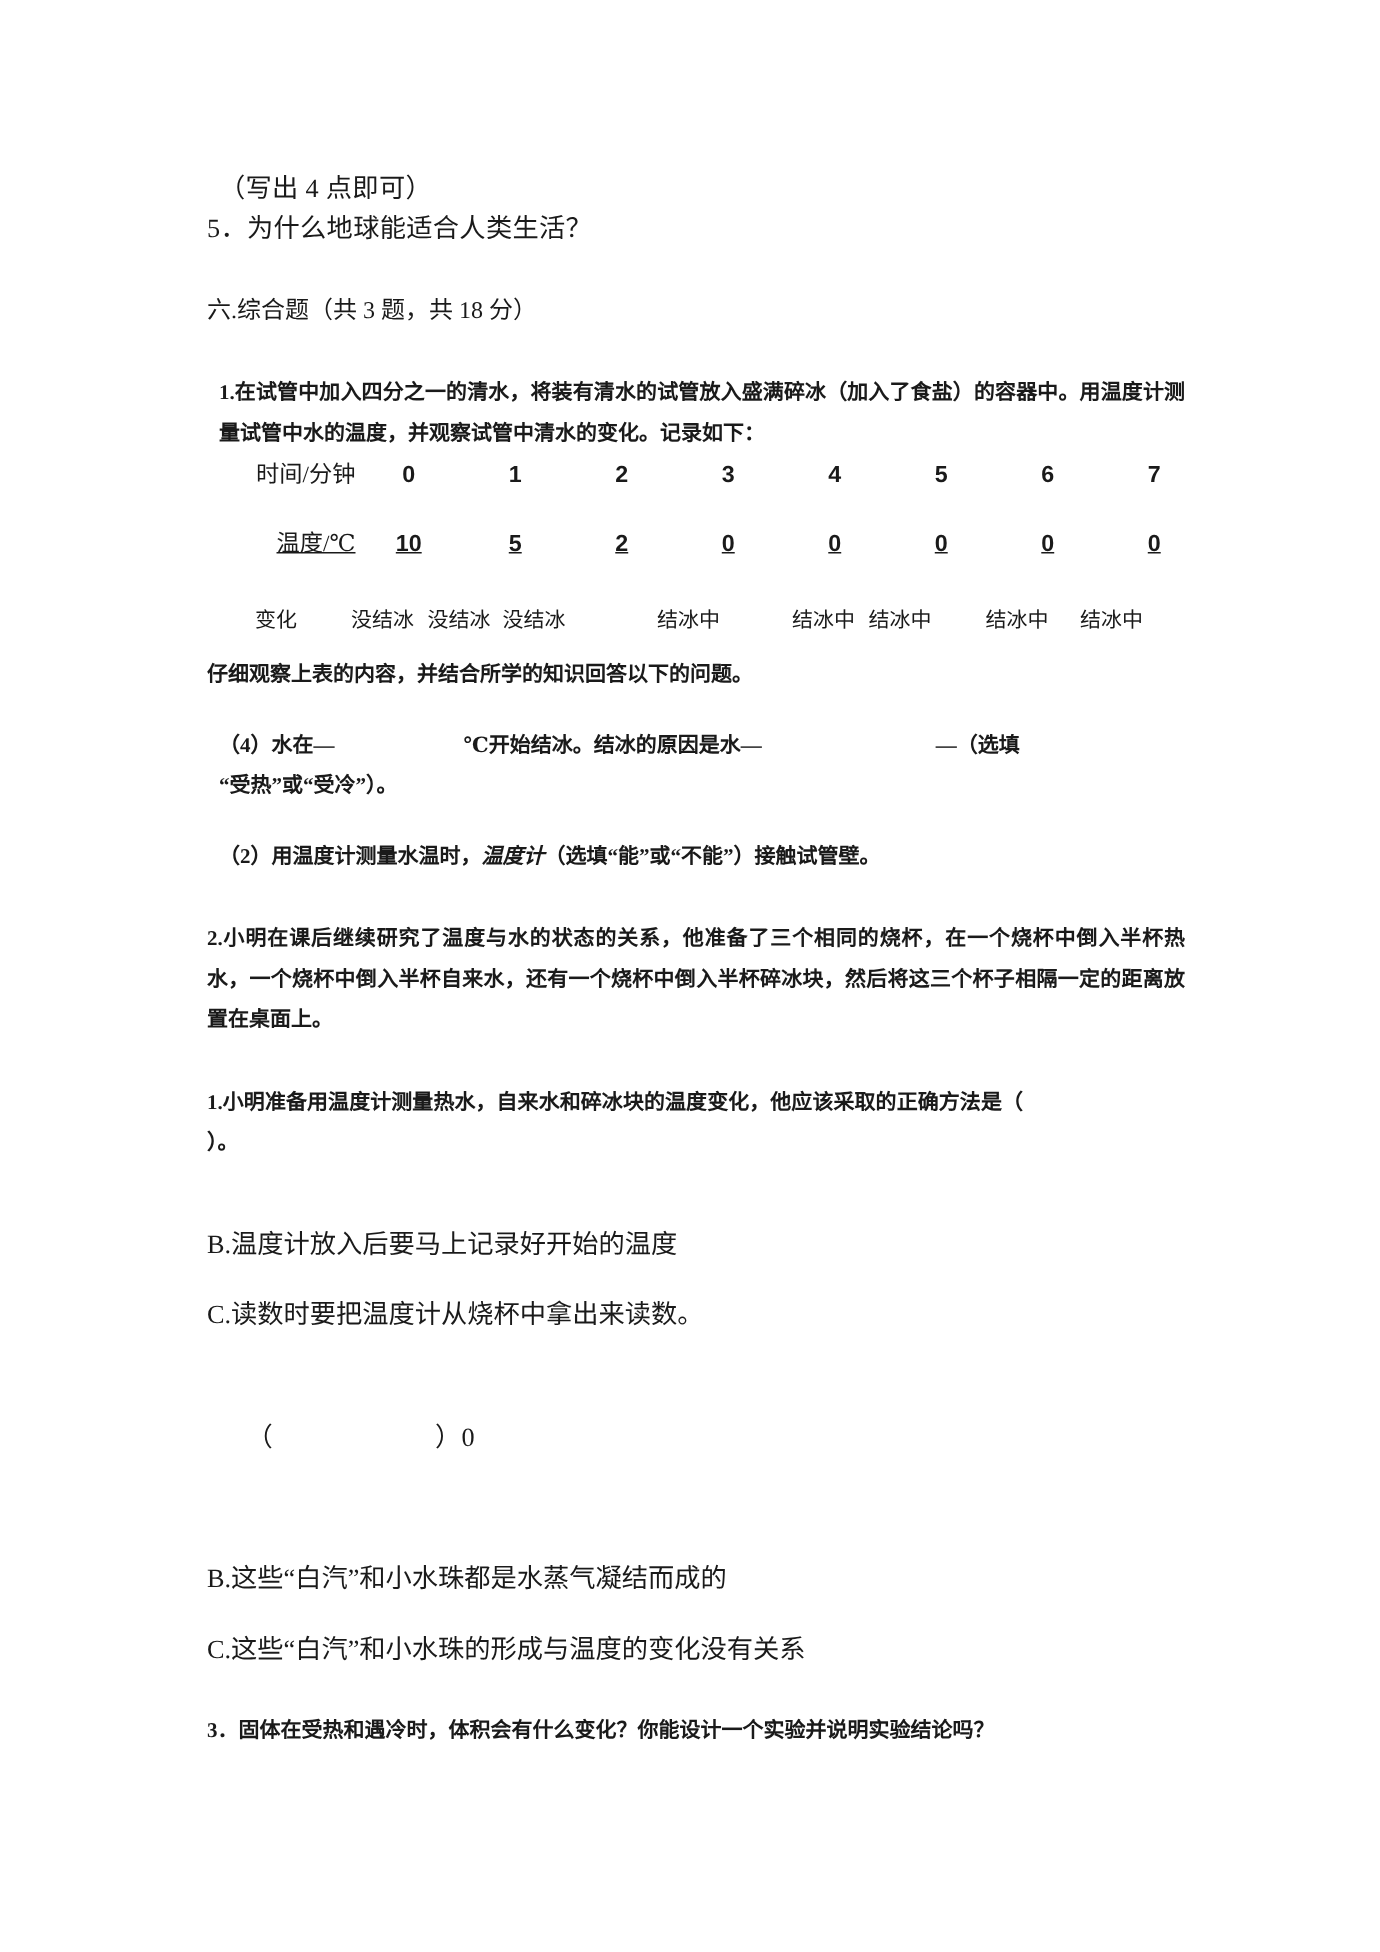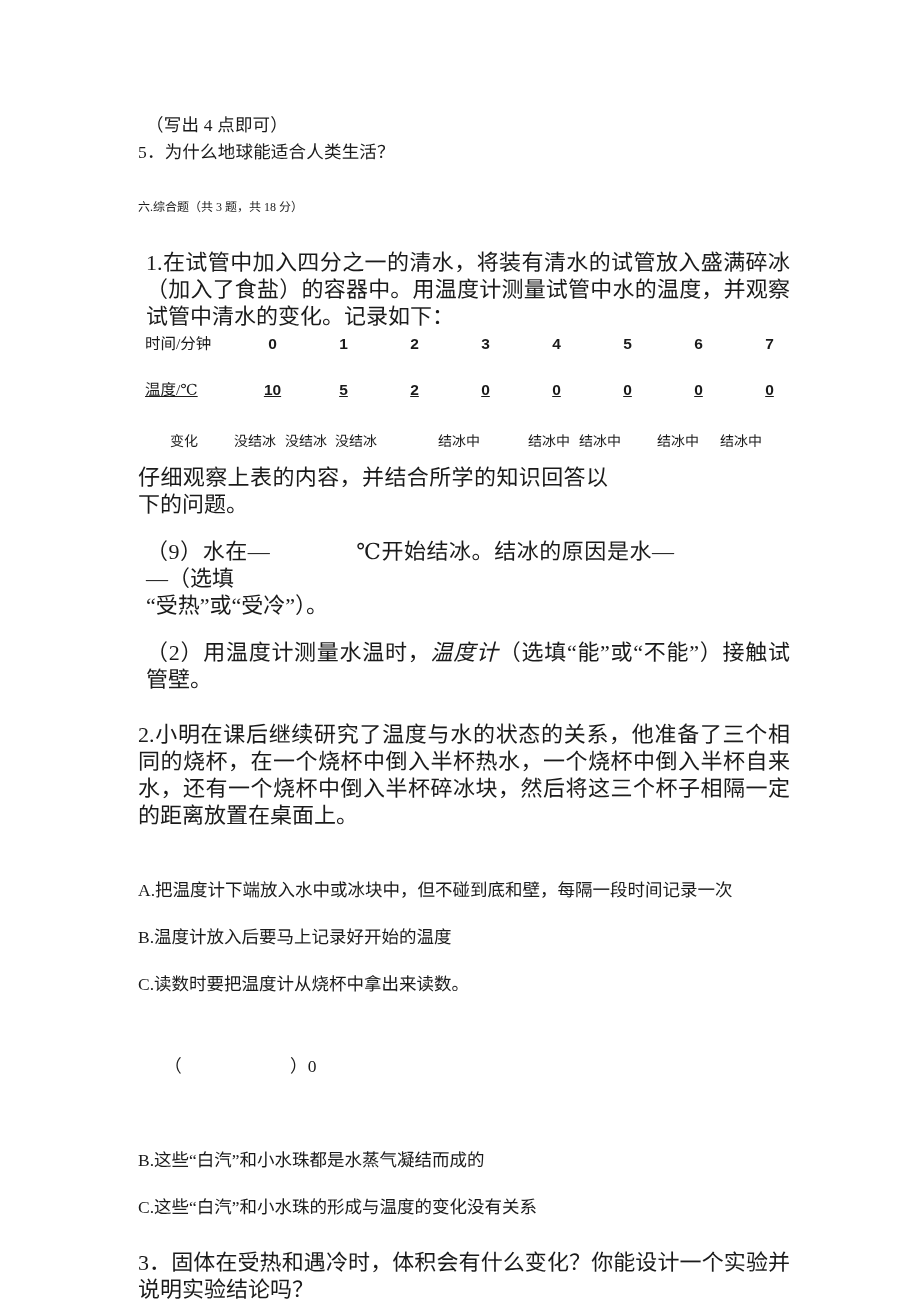--- a/index.html
+++ b/index.html
@@ -26,54 +26,55 @@
     padding: 112px 130px 0 138px;
   }
   .line {
     font-size: 17.5px;
     line-height: 27px;
     letter-spacing: 0.2px;
     white-space: pre-wrap;
   }
   .para {
     margin: 0 0 0 0;
-    font-size: 22px;
+    font-size: 14px;
     line-height: 27px;
     text-align: justify;
     text-justify: inter-ideograph;
+    font-weight: bold;
   }
   .gap-xs { height: 4px; }
   .gap-s  { height: 10px; }
   .gap-m  { height: 20px; }
   .gap-l  { height: 28px; }
 
   .indent-1 { padding-left: 8px; }
 
   .section-head {
-    font-size: 12px;
+    font-size: 16px;
     line-height: 27px;
   }
 
   
   .datatable {
     width: 660px;
     border-collapse: collapse;
     table-layout: fixed;
     margin-left: 7px;
   }
   .datatable td {
     border: none;
     padding: 0;
     font-size: 15px;
     line-height: 20px;
     vertical-align: baseline;
   }
   .datatable .rowlabel {
     width: 92px;
-    text-align: left;
+    text-align: right;
     font-size: 15.5px;
     white-space: nowrap;
   }
   .datatable .num {
     text-align: center;
     font-weight: bold;
     font-family: "Liberation Sans", "DejaVu Sans", sans-serif;
     font-size: 15.5px;
   }
   .tr-time td { padding-bottom: 26px; }
@@ -160,39 +161,41 @@
     <span style="left:575px">结冰中</span>
   </div>
 
   <div class="gap-s"></div>
 
   <div class="para" style="width:470px">仔细观察上表的内容，并结合所学的知识回答以下的问题。</div>
 
   <div class="gap-m"></div>
 
   <div class="para indent-1">
-    <span>（9）水在—</span><span class="blank-md"></span><span>℃开始结冰。结冰的原因是水—</span><span class="blank-lg"></span><span>—（选填</span><br><span>“受热”或“受冷”）。</span>
+    <span>（4）水在—</span><span class="blank-md"></span><span>℃开始结冰。结冰的原因是水—</span><span class="blank-lg"></span><span>—（选填</span><br><span>“受热”或“受冷”）。</span>
   </div>
 
   <div class="gap-m"></div>
 
   <div class="para indent-1">
     <span>（2）用温度计测量水温时，</span><span class="italicterm">温度计</span><span>（选填“能”或“不能”）接触试管壁。</span>
   </div>
 
   <div class="gap-l"></div>
 
   <div class="para">2.小明在课后继续研究了温度与水的状态的关系，他准备了三个相同的烧杯，在一个烧杯中倒入半杯热水，一个烧杯中倒入半杯自来水，还有一个烧杯中倒入半杯碎冰块，然后将这三个杯子相隔一定的距离放置在桌面上。</div>
 
   <div class="gap-l"></div>
 
-
-  <div class="gap-m"></div>
-
-  <div class="opt">A.把温度计下端放入水中或冰块中，但不碰到底和壁，每隔一段时间记录一次</div>
+  <div class="para">
+    <span>1.小明准备用温度计测量热水，自来水和碎冰块的温度变化，他应该采取的正确方法是（</span><span class="blank-paren"></span><span>）。</span>
+  </div>
+
+  <div class="gap-m"></div>
+
   <div class="gap-m"></div>
   <div class="opt">B.温度计放入后要马上记录好开始的温度</div>
   <div class="gap-m"></div>
   <div class="opt">C.读数时要把温度计从烧杯中拿出来读数。</div>
 
   <div class="gap-l"></div>
 
   <div class="line indent-1">
     <span>（</span><span class="blank-paren"></span><span>）0</span>
   </div>

